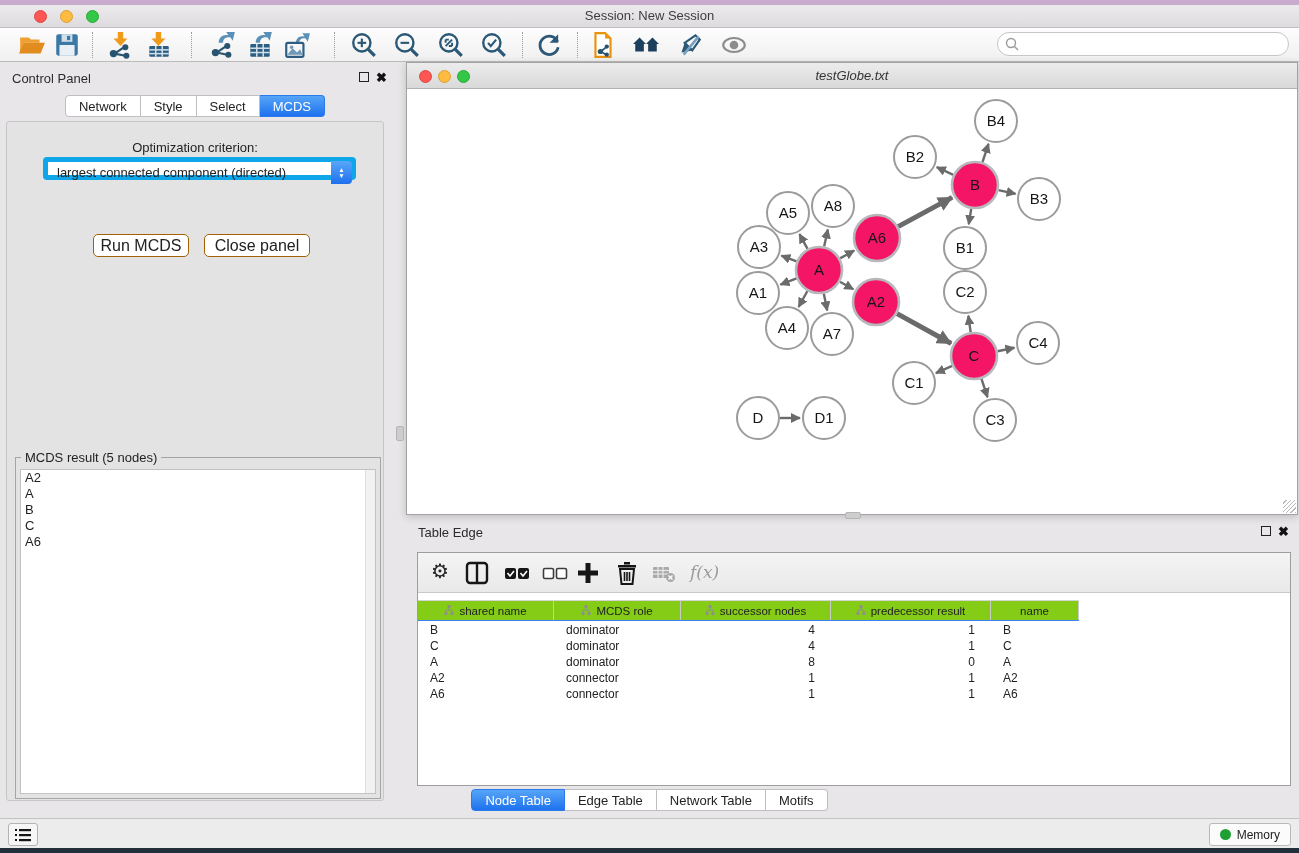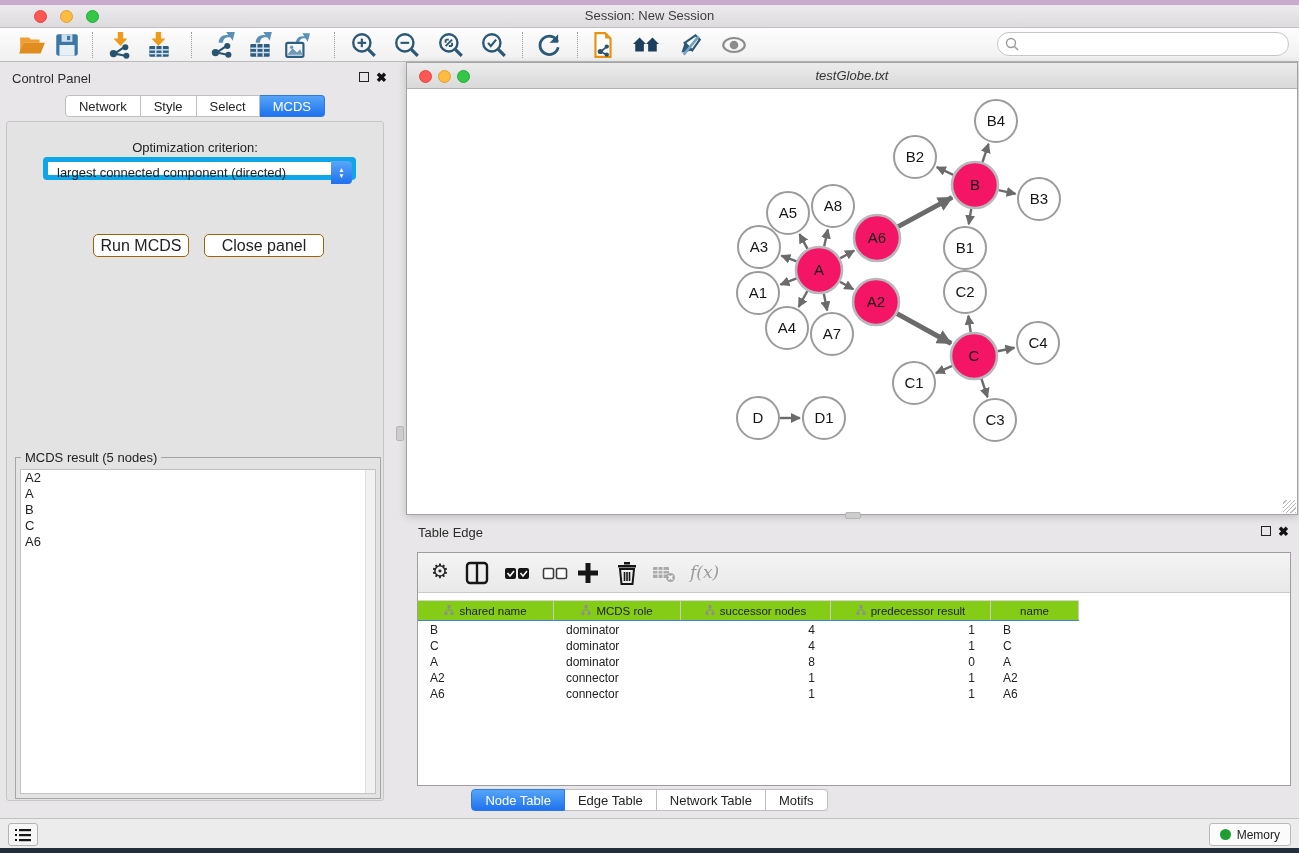--- a/index.html
+++ b/index.html
@@ -48,21 +48,21 @@
   #opt-select { position:absolute; left:36px; top:35px; width:313px; height:23px; background:#fff;
     border:5px solid #0ea5e9; border-radius:4px; font-size:13px; }
   #opt-select-value { line-height:21px; padding-left:9px; }
   #opt-stepper { position:absolute; right:-1px; top:-1px; width:21px; height:23px; border-radius:0 4px 4px 0;
     background:linear-gradient(#59a7f8,#1e70ee); display:flex; flex-direction:column;
     align-items:center; justify-content:center; }
   #opt-stepper span { color:#fff; font-size:6.5px; line-height:6px; }
   .cp-btn { position:absolute; top:69px; height:23px; background:#fff;
     border:1px solid #a16207; border-radius:5px; font-size:16px; text-align:center; line-height:21px;margin-top:43px; }
   #run-btn { left:86px; width:96px; }
-  #closepanel-btn { left:197px; width:120px; }
+  #closepanel-btn { left:197px; width:106px; }
   #mcds-group { position:absolute; left:8px; top:335px; width:366px; height:342px;
     border:1px solid #a5a5a5; }
   #mcds-legend { position:absolute; top:-8px; left:5px; background:#e3e3e3; padding:0 4px; font-size:13px; }
   #mcds-list { position:absolute; left:4px; top:11px; right:4px; bottom:4px; background:#fff;
     border:1px solid #c2c2c2; overflow:hidden; }
   #mcds-scroll { position:absolute; right:0; top:0; bottom:0; width:10px; background:#f2f2f2;
     border-left:1px solid #dedede; }
   .mcds-item { font-size:13px; line-height:16px; padding-left:4px; }
 
   

